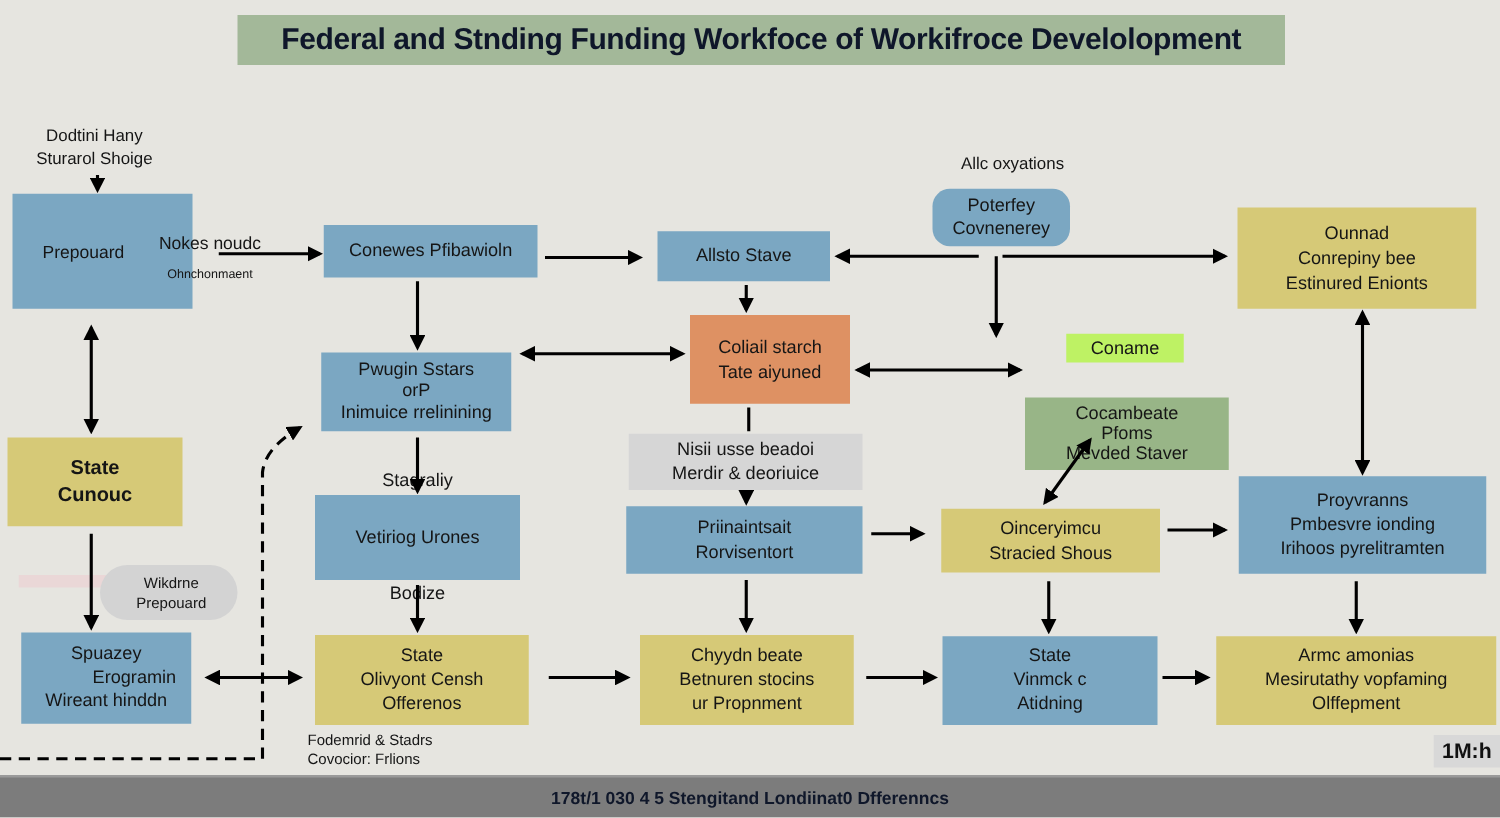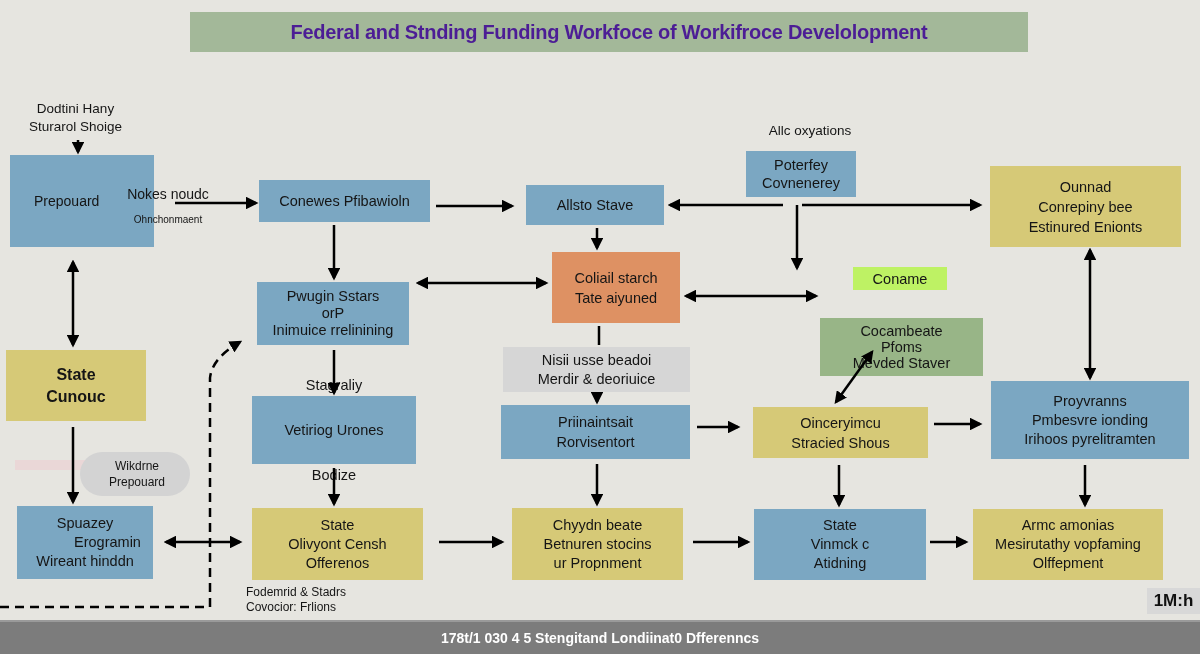--- a/index.html
+++ b/index.html
@@ -7,22 +7,22 @@
   body {
     background: #e6e5e0;
     font-family: "Liberation Sans", "DejaVu Sans", sans-serif;
     color: #111;
     position: relative;
   }
   .title-bar {
     position: absolute; left: 190px; top: 12px; width: 838px; height: 40px;
     background: #a3b899;
     display: flex; align-items: center; justify-content: center;
-    font-size: 20px; font-weight: bold; letter-spacing: -0.3px;
-    color: #4c1d95;
+    font-size: 24px; font-weight: bold; letter-spacing: -0.3px;
+    color: #0f172a;
   }
   .box {
     position: absolute;
     display: flex; flex-direction: column; align-items: center; justify-content: center;
     text-align: center;
     font-size: 14.5px; line-height: 20px; font-weight: bold;
     color: #151515;
   }
   .blue { background: #7ba7c2; }
   .yellow { background: #d6c977; }
@@ -40,21 +40,21 @@
     background: #d3d3d3; border-radius: 22px;
   }
   .pinkstrip {
     position: absolute; left: 15px; top: 460px; width: 70px; height: 10px;
     background: #ead7d7;
   }
   .footer {
     position: absolute; left: 0; top: 620px; width: 1200px; height: 34px;
     background: #7c7c7c; border-top: 2px solid #9a9a9a;
     display: flex; align-items: center; justify-content: center;
-    font-size: 14px; font-weight: bold; color: #ffffff;
+    font-size: 14px; font-weight: bold; color: #0f172a;
   }
   .corner-badge {
     position: absolute; left: 1147px; top: 588px; width: 53px; height: 26px;
     background: #d8d8d8; font-size: 17px; font-weight: bold;
     display: flex; align-items: center; justify-content: center;
   }
   svg.arrows { position: absolute; left: 0; top: 0; width: 1200px; height: 654px; pointer-events: none; }
 </style>
 </head>
 <body>
@@ -88,21 +88,21 @@
 </div>
 
 <div class="box blue" style="left:259px;top:180px;width:171px;height:42px;">
   <span style="font-weight:normal;">Conewes Pfibawioln</span>
 </div>
 
 <div class="box blue" style="left:526px;top:185px;width:138px;height:40px;">
   <span style="font-weight:normal;">Allsto Stave</span>
 </div>
 
-<div class="box blue" style="left:746px;top:151px;width:110px;height:46px;line-height:18px;">
+<div class="box blue" style="left:746px;top:151px;width:110px;height:46px;line-height:18px;border-radius:14px;">
   <span style="font-weight:normal;">Poterfey</span>
   <span style="font-weight:normal;">Covnenerey</span>
 </div>
 
 <div class="box yellow" style="left:990px;top:166px;width:191px;height:81px;">
   <span style="font-weight:normal;">Ounnad</span>
   <span style="font-weight:normal;">Conrepiny bee</span>
   <span style="font-weight:normal;">Estinured Enionts</span>
 </div>
 
@@ -175,21 +175,21 @@
   <span style="font-weight:normal;">Betnuren stocins</span>
   <span style="font-weight:normal;">ur Propnment</span>
 </div>
 
 <div class="box blue" style="left:754px;top:509px;width:172px;height:71px;line-height:19px;">
   <span style="font-weight:normal;">State</span>
   <span style="font-weight:normal;">Vinmck c</span>
   <span style="font-weight:normal;">Atidning</span>
 </div>
 
-<div class="box yellow" style="left:973px;top:509px;width:190px;height:71px;line-height:19px;">
+<div class="box yellow" style="left:973px;top:509px;width:224px;height:71px;line-height:19px;">
   <span style="font-weight:normal;">Armc amonias</span>
   <span style="font-weight:normal;">Mesirutathy vopfaming</span>
   <span style="font-weight:normal;">Olffepment</span>
 </div>
 
 <svg class="arrows" viewBox="0 0 1200 654">
   <defs>
     <marker id="ah" viewBox="0 0 10 10" refX="8" refY="5" markerWidth="5" markerHeight="5" orient="auto-start-reverse">
       <path d="M0,0 L10,5 L0,10 z" fill="#000"></path>
     </marker>

